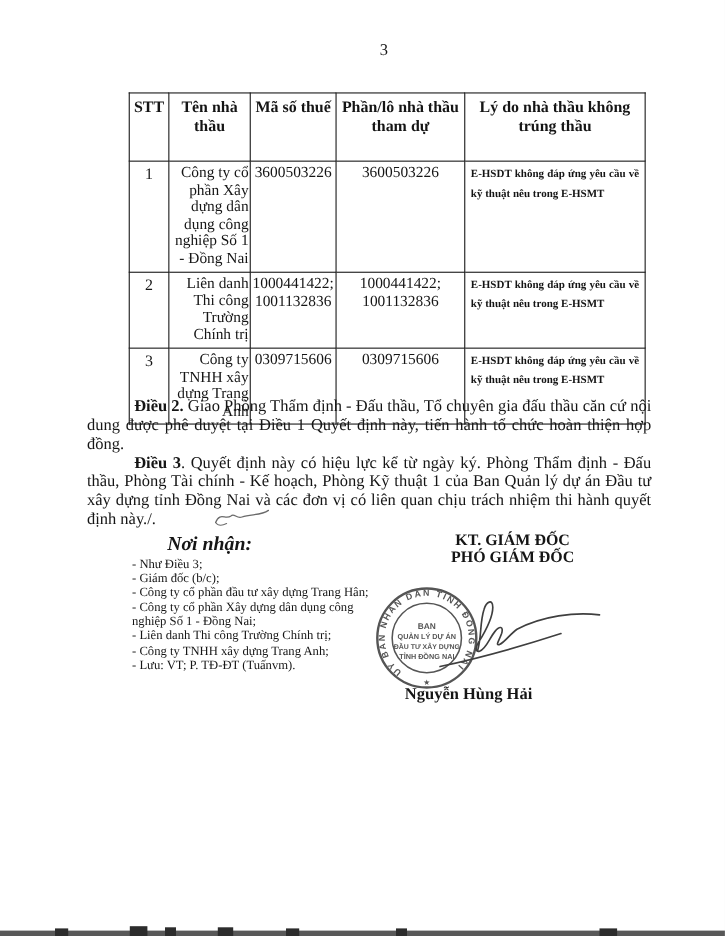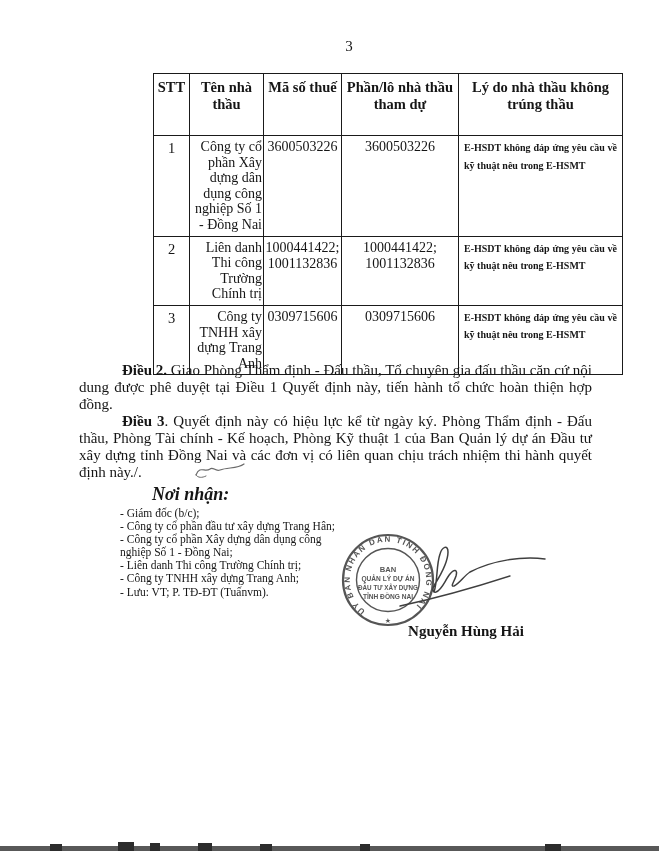--- a/index.html
+++ b/index.html
@@ -3,42 +3,42 @@
 <meta charset="utf-8">
 <style>
   html,body { margin:0; padding:0; background:#e8e8e8; }
   .page {
     position:relative; width:659px; height:851px; background:#ffffff;
     font-family:"Liberation Serif","DejaVu Serif",serif; color:#151515;
     overflow:hidden; margin:0 auto;
   }
   .page-num { position:absolute; top:38px; left:338px; width:22px; text-align:center; font-size:15px; }
 
-  table.bid-table { position:absolute; left:117px; top:73px; width:469px;
-    border-collapse:collapse; table-layout:fixed;margin-left:36px; }
+  table.bid-table { position:absolute; left:117px; top:84px; width:469px;
+    border-collapse:collapse; table-layout:fixed; }
   .bid-table th, .bid-table td { border:1.6px solid #1a1a1a; vertical-align:top; overflow:hidden; }
   .bid-table th { font-size:14.5px; line-height:16.5px; padding:5px 2px 0 2px; font-weight:bold; text-align:center; }
   td.c-stt { text-align:center; font-size:14.5px; padding-top:4px; }
   td.c-name { text-align:right; font-size:14px; line-height:15.6px; padding:3px 1px; }
   td.c-num { text-align:center; font-size:14px; line-height:16px; padding:3px 1px; }
   td.c-reason { font-size:10px; line-height:17.5px; padding:3px 5px; text-align:justify;font-weight:bold; }
 
   .article { position:absolute; left:79px; width:513px; margin:0;
     font-size:15px; line-height:17px; text-align:justify; text-indent:43px; }
   #article-2 { top:362px; }
   #article-3 { top:413px; }
   .article b { font-weight:bold; }
 
   .recipients { position:absolute; left:120px; top:484px; width:222px; }
   .recipients .title { font-weight:bold; font-style:italic; font-size:18px; padding-left:7px; margin-bottom:2px;margin-left:25px; }
   .recipients .item { font-size:11.5px; line-height:13.1px; }
 
   .sign-title { position:absolute; left:368px; top:484px; width:196px; text-align:center;
     font-weight:bold; font-size:14.5px; line-height:15.5px; }
-  .signer-name { position:absolute; left:368px; top:623px; width:196px; text-align:center;
+  .signer-name { position:absolute; left:368px; top:623px; width:196px; 
     font-weight:bold; font-size:15px; }
 
   .stamp { position:absolute; left:340px; top:532px; }
   .stamp text { font-family:"Liberation Sans","DejaVu Sans",sans-serif; font-weight:bold; }
   .sig-svg { position:absolute; left:398px; top:540px; }
   .paraph { position:absolute; left:192px; top:459px; }
 
   .scan-bar { position:absolute; left:0; bottom:0; width:659px; height:5px; background:#585858; }
   .smudge { position:absolute; background:#2c2c2c; }
 </style>
@@ -93,28 +93,33 @@
 
   <p class="article" id="article-3"><b>Điều 3</b><span>. Quyết định này có hiệu lực kể từ ngày ký. Phòng Thẩm định - Đấu thầu, Phòng Tài chính - Kế hoạch, Phòng Kỹ thuật 1 của Ban Quản lý dự án Đầu tư xây dựng tỉnh Đồng Nai và các đơn vị có liên quan chịu trách nhiệm thi hành quyết định này./.</span></p>
 
   <svg class="paraph" width="55" height="22" viewBox="0 0 55 22">
     <path d="M 4,16 C 8,6 13,14 18,10 C 21,7 23,13 28,11 C 36,8 45,10 52,5" fill="none" stroke="#6a6a6a" stroke-width="1.2" stroke-linecap="round"></path>
     <path d="M 4,16 C 6,19 10,19 14,17" fill="none" stroke="#6a6a6a" stroke-width="1" stroke-linecap="round"></path>
   </svg>
 
   <div class="recipients">
     <div class="title">Nơi nhận:</div>
+    <div class="item">- Như Điều 3;</div>
     <div class="item">- Giám đốc (b/c);</div>
     <div class="item">- Công ty cổ phần đầu tư xây dựng Trang Hân;</div>
     <div class="item">- Công ty cổ phần Xây dựng dân dụng công nghiệp Số 1 - Đồng Nai;</div>
     <div class="item">- Liên danh Thi công Trường Chính trị;</div>
     <div class="item">- Công ty TNHH xây dựng Trang Anh;</div>
     <div class="item">- Lưu: VT; P. TĐ-ĐT (Tuấnvm).</div>
   </div>
 
+  <div class="sign-title">
+    <div>KT. GIÁM ĐỐC</div>
+    <div>PHÓ GIÁM ĐỐC</div>
+  </div>
 
   <svg class="stamp" width="96" height="96" viewBox="0 0 96 96">
     <circle cx="48" cy="48" r="45" fill="none" stroke="#555555" stroke-width="2.2"></circle>
     <circle cx="48" cy="48" r="31.5" fill="none" stroke="#555555" stroke-width="1.4"></circle>
     <defs>
       <path id="stamp-arc" d="M 26.2,79.3 A 38.2,38.2 0 1 1 69.8,79.3" fill="none"></path>
     </defs>
     <text font-size="8" fill="#555555" letter-spacing="1.6">
       <textPath href="#stamp-arc" startOffset="1">ỦY BAN NHÂN DÂN TỈNH ĐỒNG NAI</textPath>
     </text>

